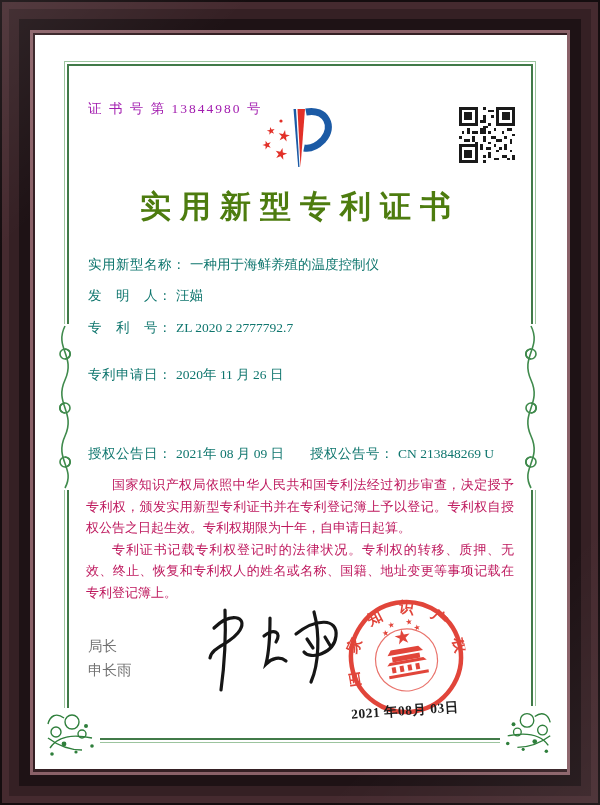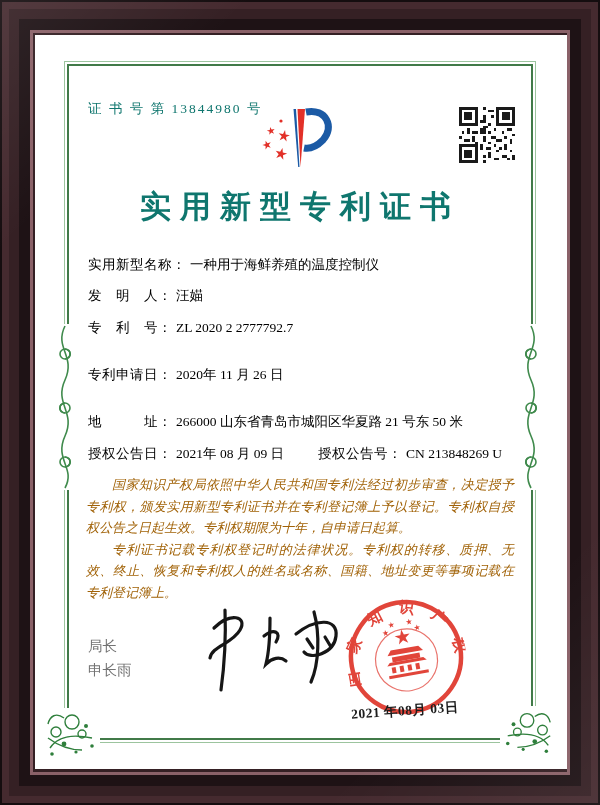--- a/index.html
+++ b/index.html
@@ -14,29 +14,29 @@
                     inset 0 0 0 33px #8a6168;}
   .frame-sheen{position:absolute;inset:0;
          background:linear-gradient(135deg,rgba(255,255,255,.08) 0%,transparent 18%,transparent 80%,rgba(255,255,255,.06) 100%);}
   .paper{position:absolute;left:35px;top:35px;right:33px;bottom:36px;background:#ffffff;}
   
   .gborder{position:absolute;left:64px;top:61px;width:470px;height:680px;
            border:1px solid #9cc49e;}
   .gborder-inner{position:absolute;inset:2px;border:2px solid #417a48;}
   .orn{position:absolute;background:#fff;display:flex;align-items:center;justify-content:center;}
   
-  .certno{position:absolute;left:88px;top:100px;font-size:13.5px;letter-spacing:2px;color:#0f766e;}
+  .certno{position:absolute;left:88px;top:100px;font-size:13.5px;letter-spacing:2px;color:#a21caf;}
   .title{position:absolute;left:0;top:186px;width:600px;text-align:center;
-         font-size:31px;font-weight:bold;letter-spacing:9px;color:#0f766e;}
-  .row{position:absolute;left:88px;font-size:13.5px;white-space:nowrap;color:#000000;}
+         font-size:31px;font-weight:bold;letter-spacing:9px;color:#4d7c0f;}
+  .row{position:absolute;left:88px;font-size:13.5px;white-space:nowrap;color:#0f766e;}
   .row .lb{letter-spacing:.5px;}
   .row .val{margin-left:4px;}
-  .pair2{margin-left:34px;}
+  .pair2{margin-left:26px;}
   .paras{position:absolute;left:86px;top:474px;width:428px;font-size:13px;line-height:21.5px;
-         text-align:justify;color:#a16207;font-style:italic;}
+         text-align:justify;color:#be185d;}
   .paras p{margin:0;text-indent:2em;}
   .officer{position:absolute;left:88px;top:634px;font-size:14.5px;line-height:24px;
            font-family:"Liberation Sans","DejaVu Sans",sans-serif;color:#737373;}
   .sig{position:absolute;left:180px;top:606px;}
   .seal{position:absolute;left:346px;top:597px;width:120px;height:120px;transform:rotate(-10deg);opacity:.93;}
   .sealdate{position:absolute;left:344px;top:702px;width:122px;text-align:center;font-size:13.5px;
             font-weight:600;letter-spacing:.5px;color:#1d1d1d;transform:rotate(-4deg);}
   .logo{position:absolute;left:260px;top:105px;}
   .qr{position:absolute;left:459px;top:107px;}
 </style>
@@ -156,23 +156,20 @@
     <span class="lb">实用新型名称：</span><span class="val">一种用于海鲜养殖的温度控制仪</span>
   </div>
   <div class="row" style="top:287px;">
     <span class="lb">发　明　人：</span><span class="val">汪媌</span>
   </div>
   <div class="row" style="top:319px;">
     <span class="lb">专　利　号：</span><span class="val">ZL 2020 2 2777792.7</span>
   </div>
   <div class="row" style="top:366px;">
     <span class="lb">专利申请日：</span><span class="val">2020年 11 月 26 日</span>
-  </div>
-  <div class="row" style="top:413px;">
-    <span class="lb">地　　　址：</span><span class="val">266000 山东省青岛市城阳区华夏路 21 号东 50 米</span>
   </div>
   <div class="row" style="top:445px;">
     <span class="lb">授权公告日：</span><span class="val">2021年 08 月 09 日</span><span class="lb pair2">授权公告号：</span><span class="val">CN 213848269 U</span>
   </div>
 
   <div class="paras">
     <p>国家知识产权局依照中华人民共和国专利法经过初步审查，决定授予专利权，颁发实用新型专利证书并在专利登记簿上予以登记。专利权自授权公告之日起生效。专利权期限为十年，自申请日起算。</p>
     <p>专利证书记载专利权登记时的法律状况。专利权的转移、质押、无效、终止、恢复和专利权人的姓名或名称、国籍、地址变更等事项记载在专利登记簿上。</p>
   </div>
 

